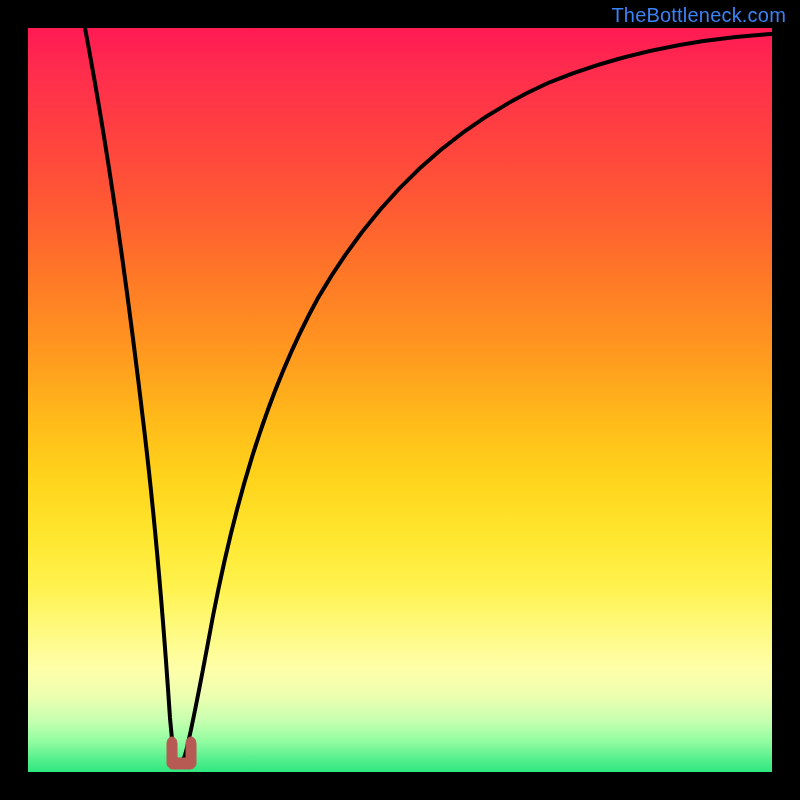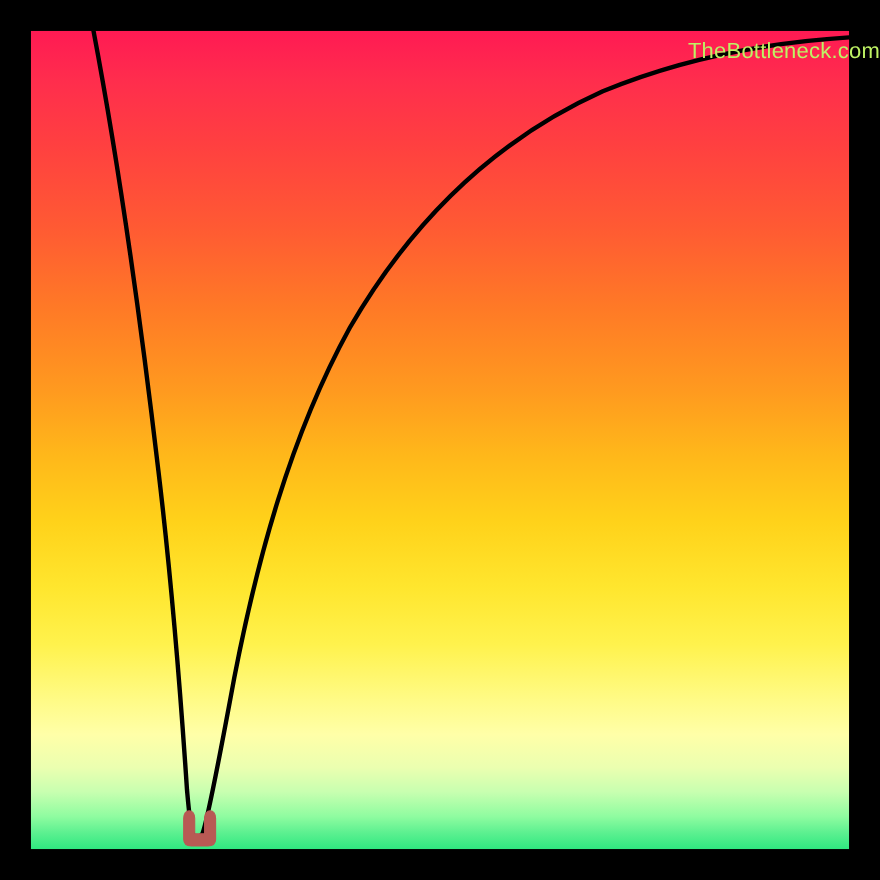--- a/index.html
+++ b/index.html
@@ -50,27 +50,26 @@
   }
   .svg-layer {
     position: absolute;
     inset: 0;
     width: 100%;
     height: 100%;
   }
   .watermark {
     position: absolute;
     top: 4px;
-    right: 0;
+    right: 14px;
     font-size: 20px;
-    color: #bef264;
+    color: #3b82f6;
     font-weight: 400;
     letter-spacing: 0.2px;
     user-select: none;
-    margin-top: 32px;
   }
 </style>
 </head>
 <body>
 
 <div class="frame">
 
   <div class="plot-area">
     <div class="gradient"></div>
 

